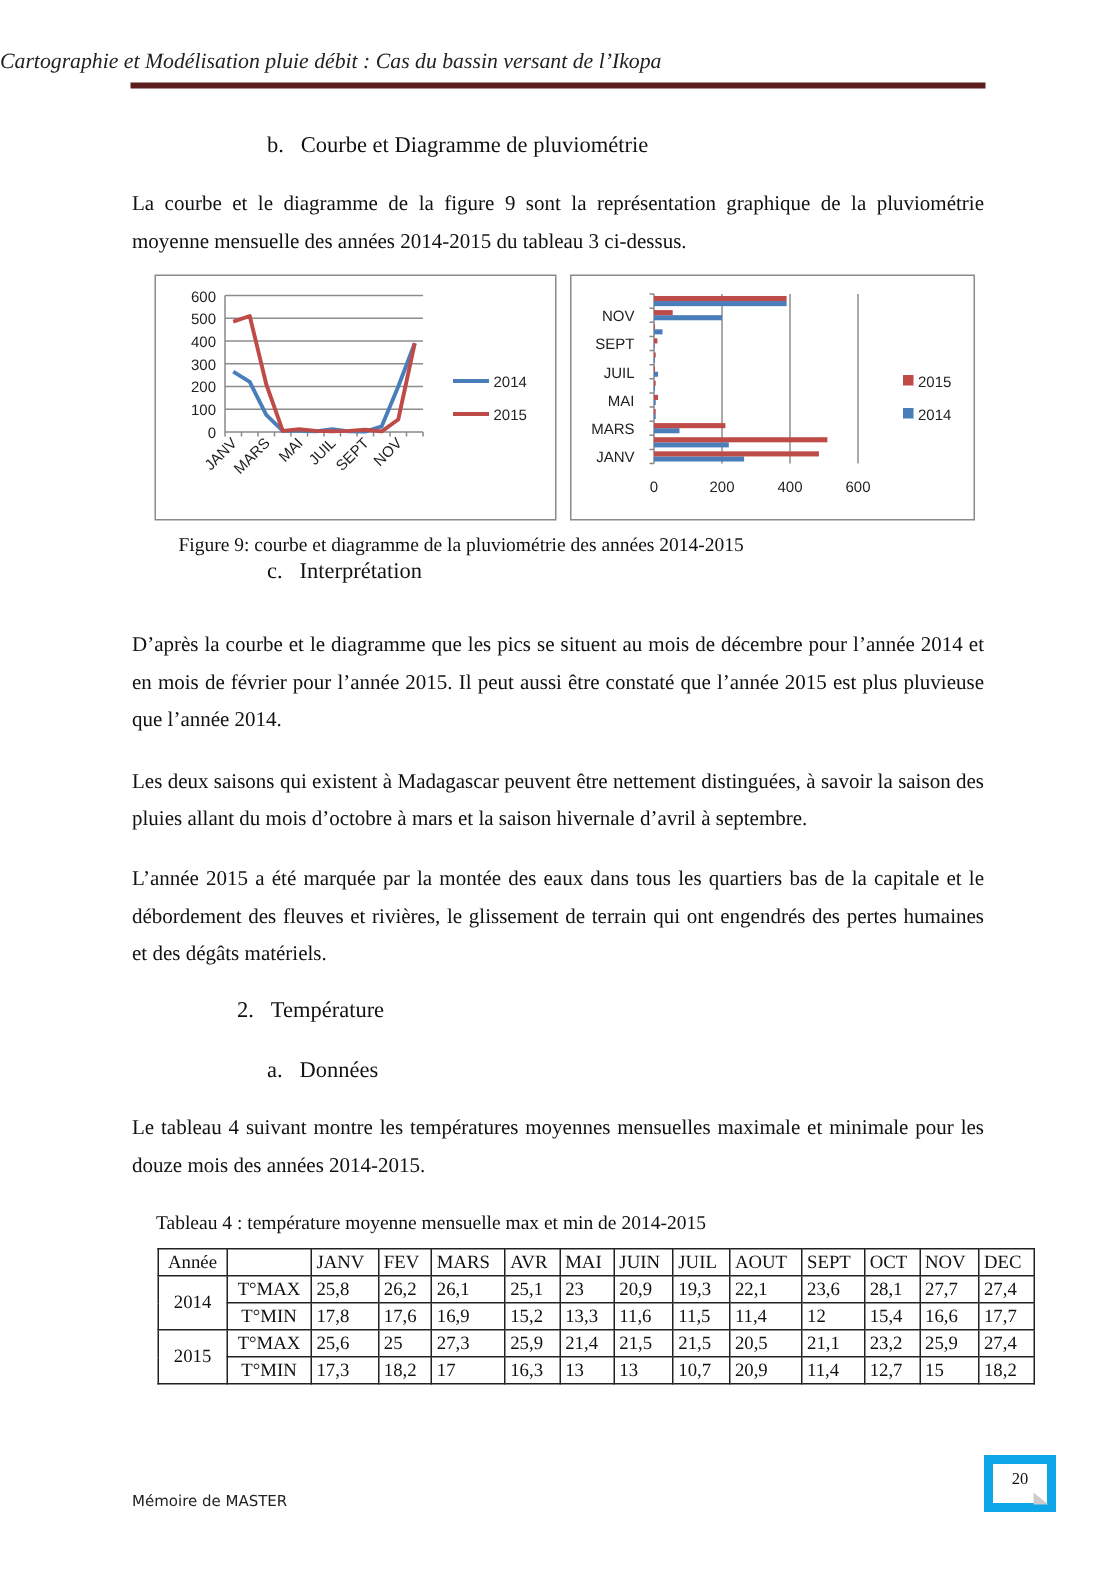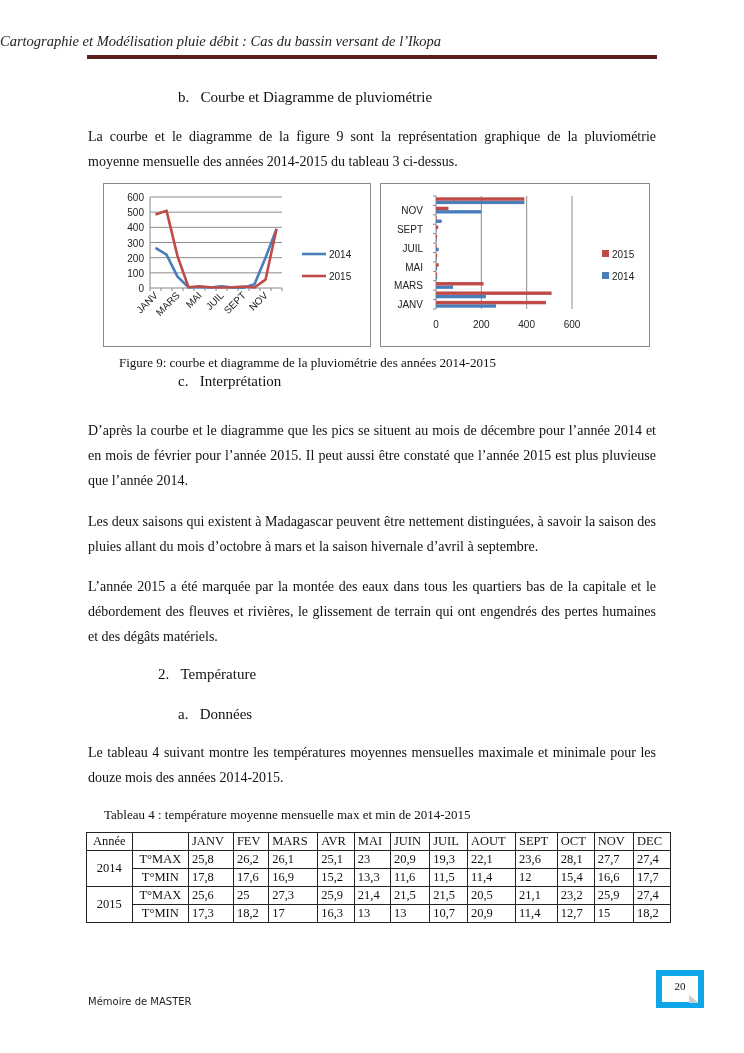--- a/index.html
+++ b/index.html
@@ -4,21 +4,21 @@
 <style>
   html, body { margin:0; padding:0; background:#fff; }
   body { width:744px; height:1053px; position:relative; overflow:hidden; font-family:"Liberation Serif","DejaVu Serif",serif; color:#111; }
   .header-title { position:absolute; top:33px; left:0; width:744px; font-style:italic; font-size:14.5px; color:#222; }
   .header-rule { position:absolute; top:55px; left:87px; width:570px; height:4px; background:#5b1d1d; }
   .heading { position:absolute; font-size:15px; }
   .para { position:absolute; left:88px; width:568px; font-size:14px; line-height:25px; text-align:justify; text-align-last:left; }
   .caption { position:absolute; font-size:13px; }
   .chart-box { position:absolute; border:1px solid #8a8a8a; background:#fff; }
   svg text { font-family:"Liberation Sans","DejaVu Sans",sans-serif; fill:#222; }
-  table.temp { position:absolute; left:86px; top:832px; width:585px; border-collapse:collapse; font-size:12.5px; }
+  table.temp { position:absolute; left:105px; top:832px; width:585px; border-collapse:collapse; font-size:12.5px; }
   table.temp td { border:1px solid #222; height:17px; padding:0 3px; white-space:nowrap; }
   table.temp td.num { text-align:left; }
   table.temp td.ctr { text-align:center; }
   table.temp td.hdr { text-align:left; }
   .page-num { position:absolute; left:656px; top:970px; width:36px; height:26px; border:6px solid #0ea5e9; font-size:11px; text-align:center; line-height:20px; background:#fff; }
   .page-curl { position:absolute; right:-1px; bottom:-1px; width:0; height:0; border-left:10px solid #ccc; border-top:8px solid transparent; }
   .footer { position:absolute; left:88px; top:996px; font-family:"DejaVu Sans",sans-serif; font-size:10px; color:#222; }
 </style>
 </head>
 <body>

